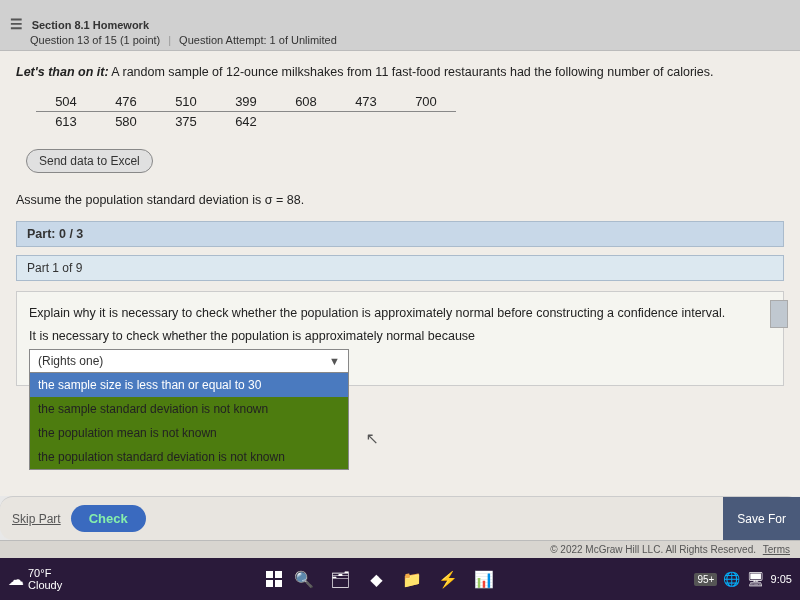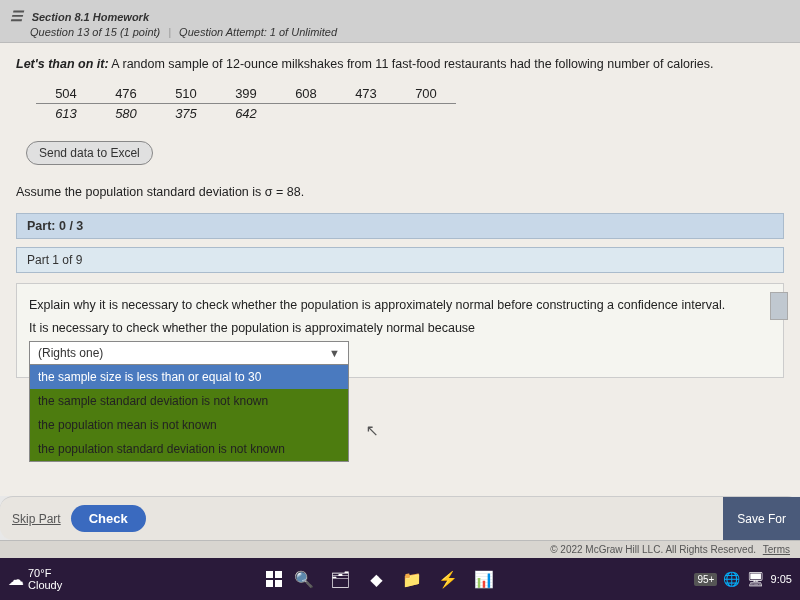--- a/index.html
+++ b/index.html
@@ -24,23 +24,22 @@
       flex: 1;
       background: #e8e8e8;
       display: flex;
       flex-direction: column;
       overflow: hidden;
     }
 
     
     .header-bar {
       background: #d0d0d0;
-      padding: 8px 10px 4px 10px;
+      padding: 16px 10px 4px 10px;
       border-bottom: 1px solid #bbb;
-      font-style: italic;
     }
 
     .section-title {
       font-size: 11px;
       font-weight: bold;
       color: #333;
     }
 
     .question-info {
       font-size: 11px;
@@ -98,21 +97,20 @@
       width: 60px;
       text-align: center;
       font-size: 13px;
       color: #222;
       padding: 2px 0;
       border-bottom: 1px solid #888;
     }
 
     .data-row:last-child .data-cell {
       border-bottom: none;
-      font-style: italic;
     }
 
     
     .excel-btn {
       display: inline-block;
       padding: 4px 12px;
       border: 1px solid #888;
       border-radius: 12px;
       background: #e0e0e0;
       font-size: 12px;
@@ -224,21 +222,21 @@
     .skip-link {
       font-size: 12px;
       color: #555;
       cursor: pointer;
       text-decoration: underline;
     }
 
     .check-btn {
       padding: 6px 18px;
       background: #3a6abf;
-      color: #ffffff;
+      color: #86efac;
       border: none;
       border-radius: 14px;
       font-size: 13px;
       font-weight: bold;
       cursor: pointer;
     }
 
     .save-btn {
       position: absolute;
       right: 0;

